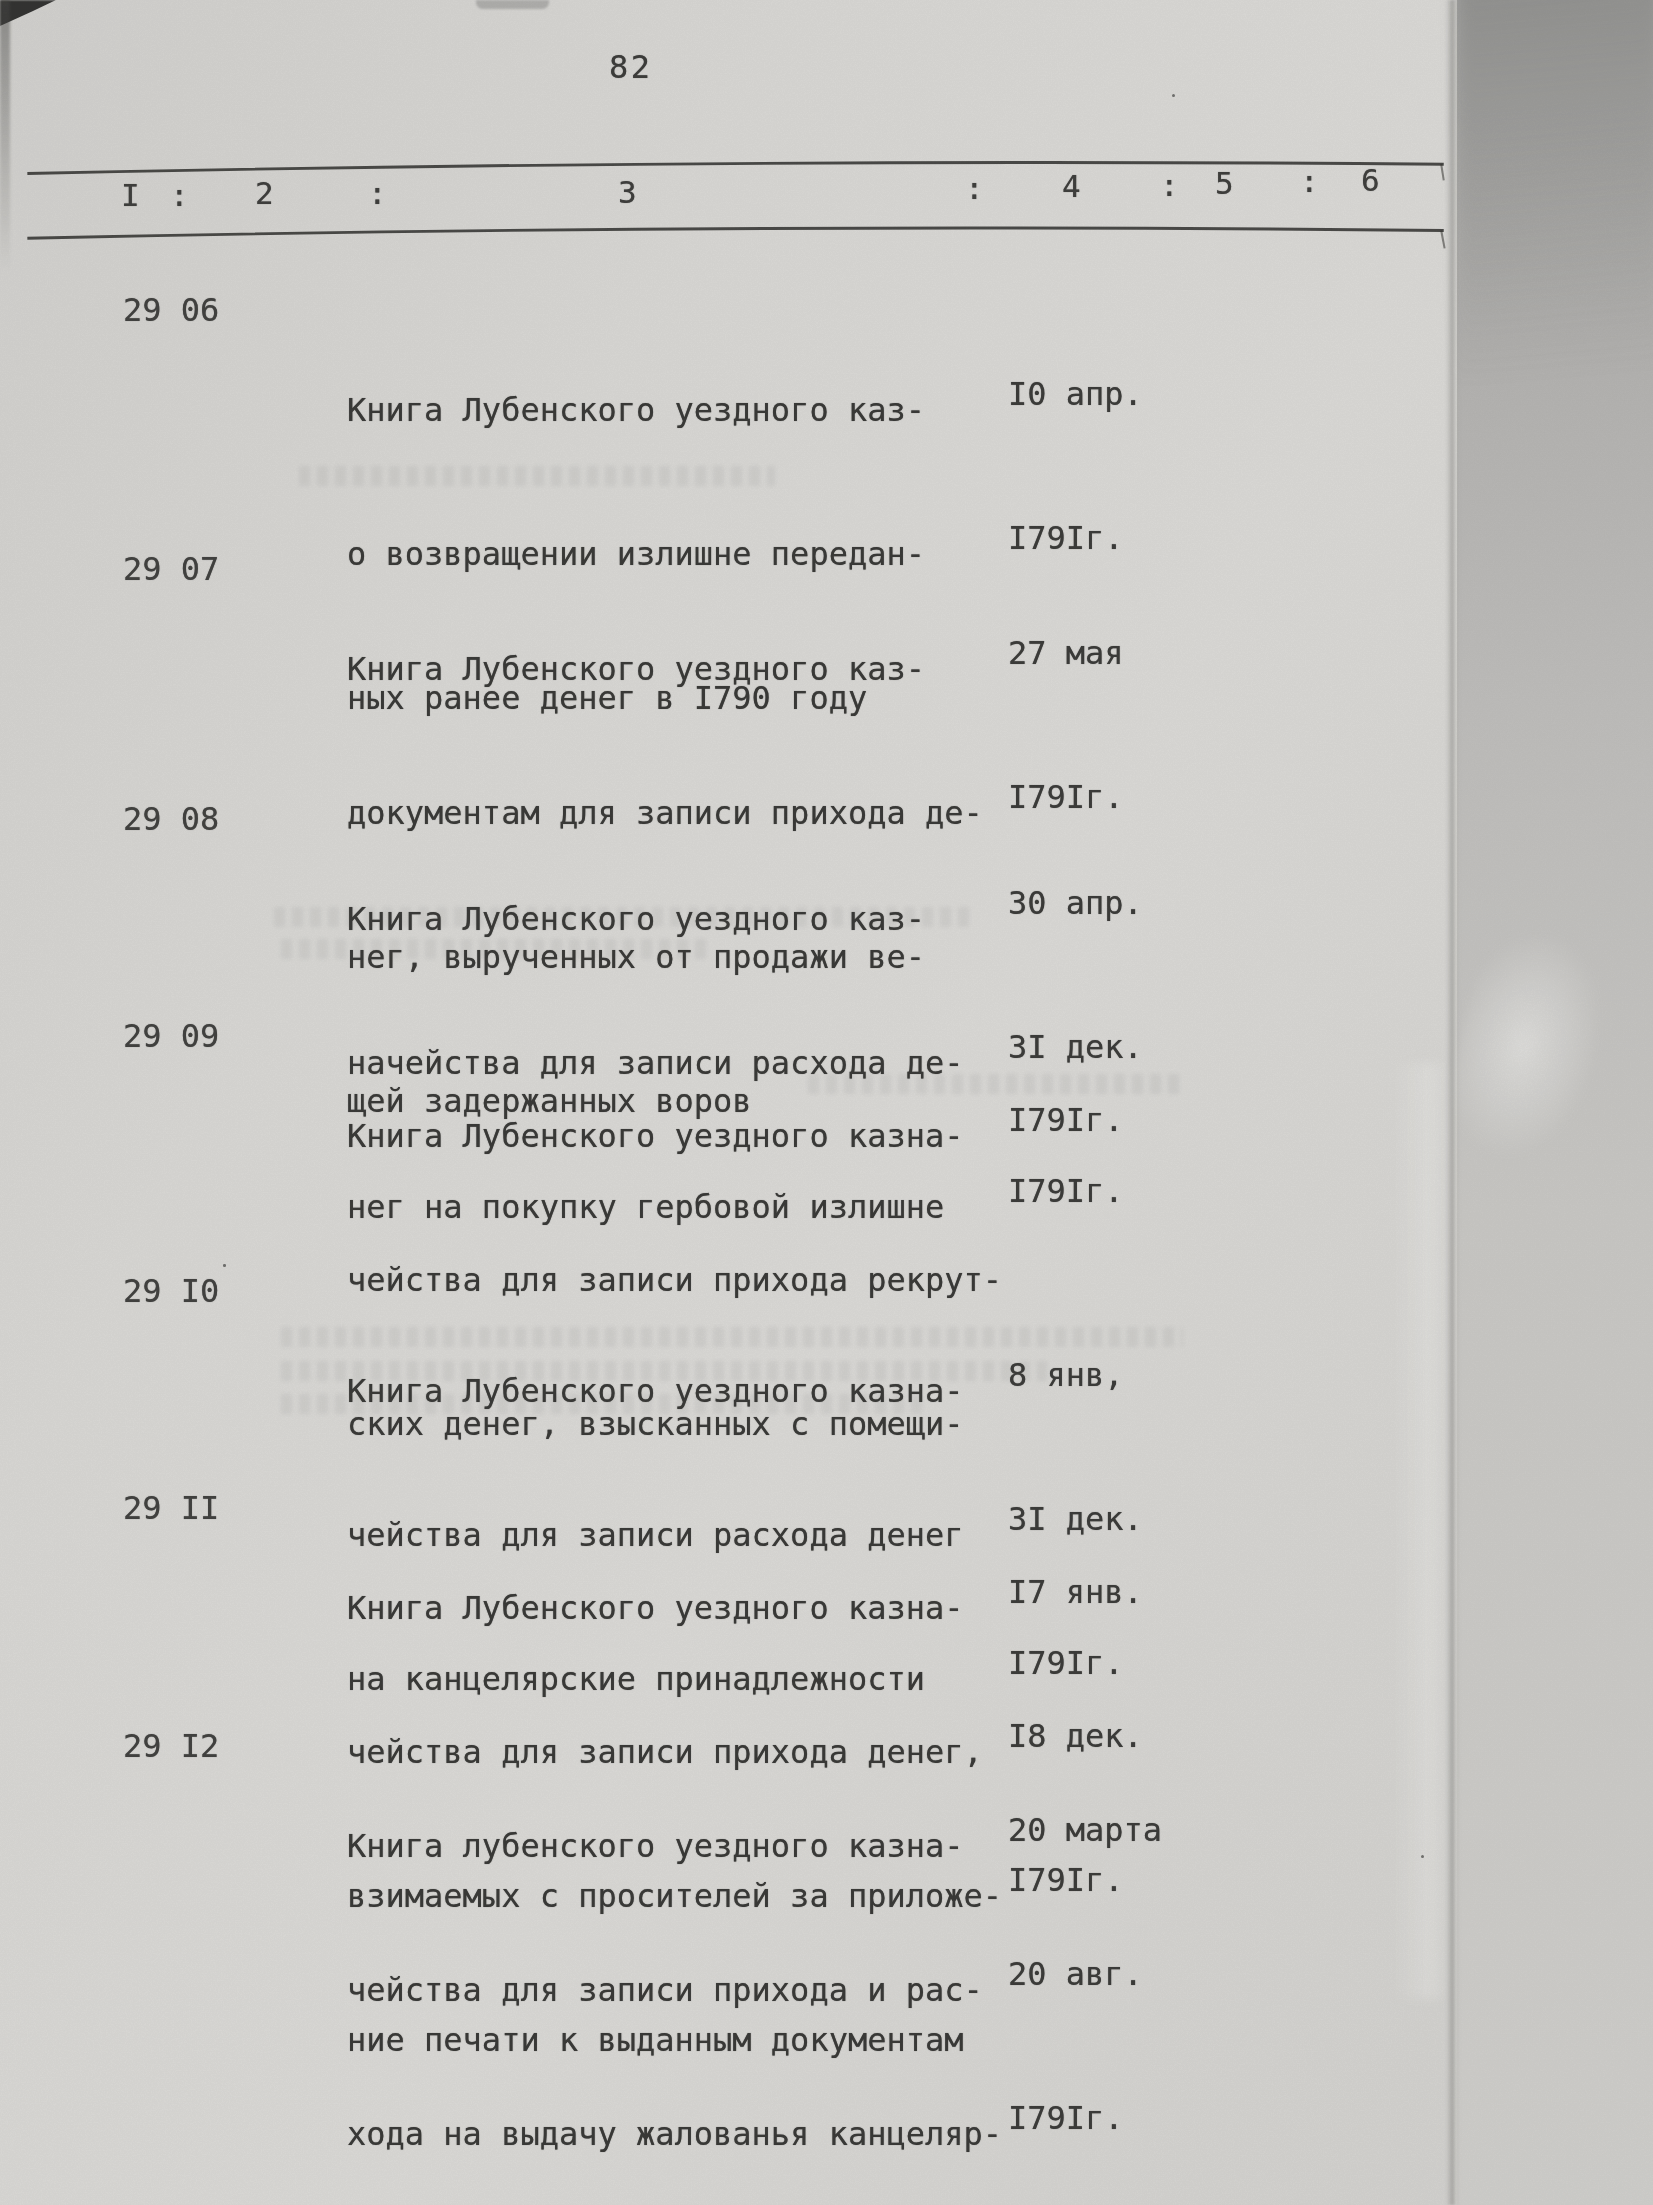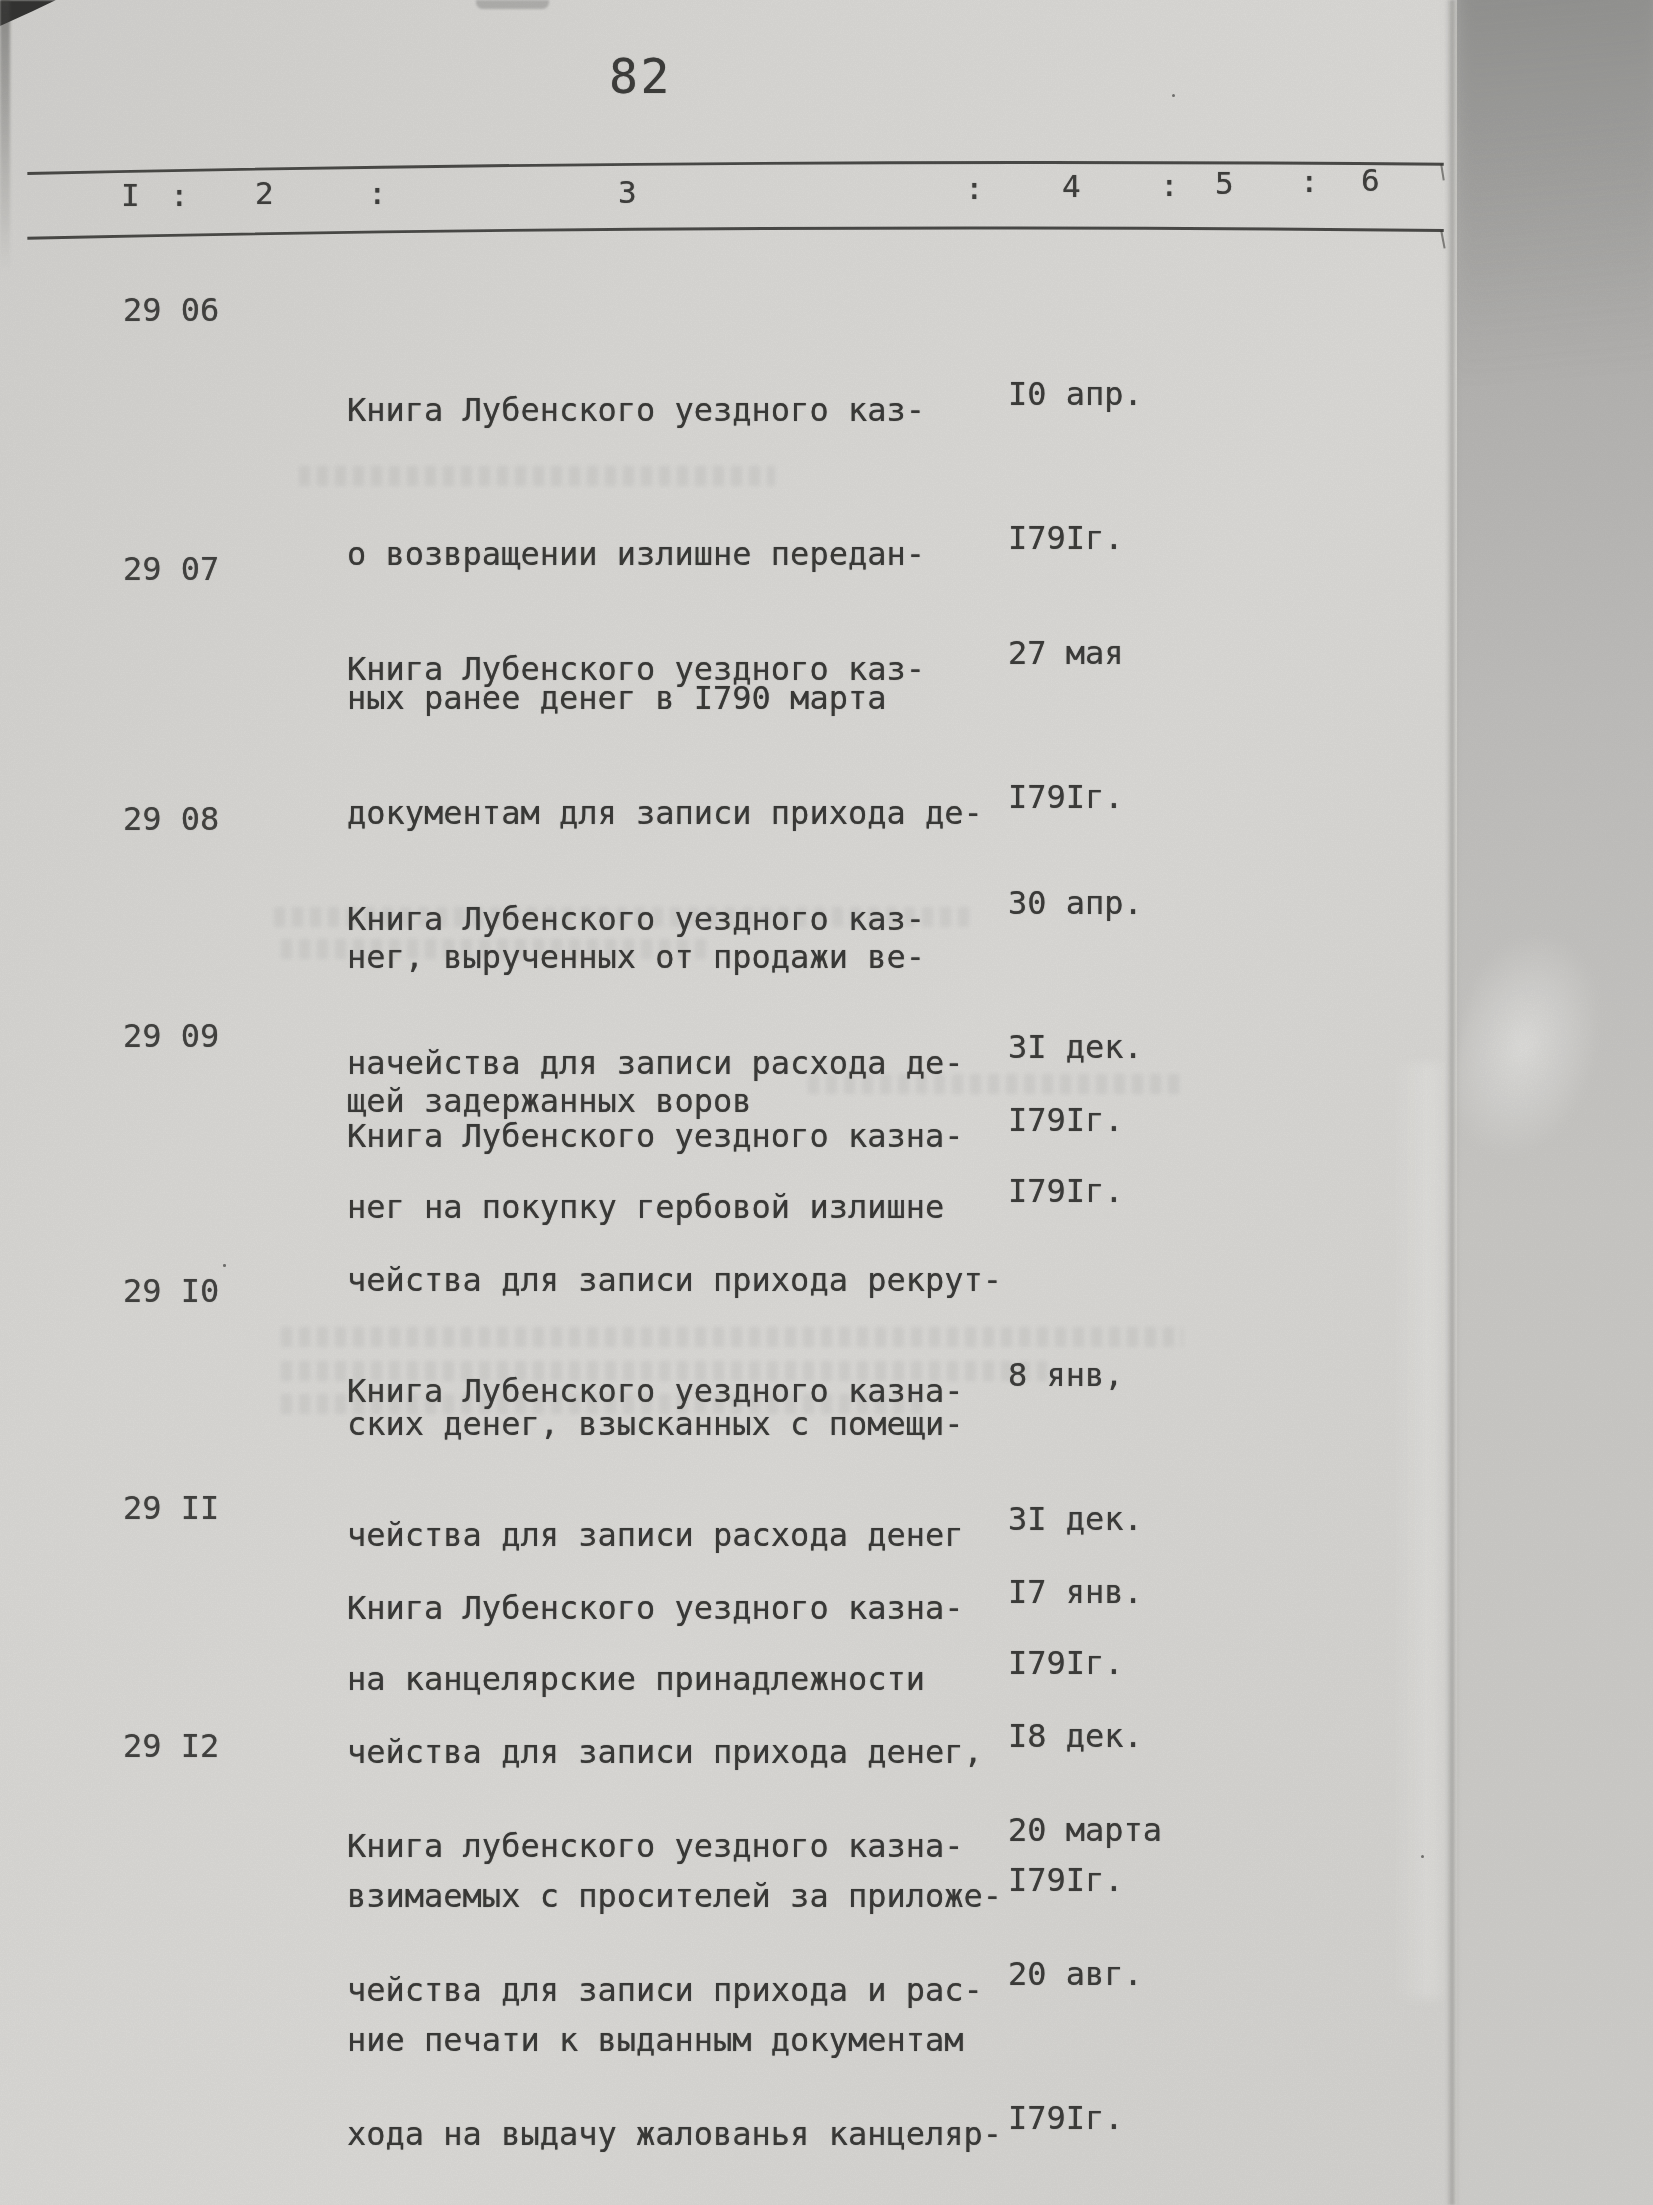--- a/index.html
+++ b/index.html
@@ -51,21 +51,21 @@
   .speck{position:absolute;border-radius:50%;background:#6f6f6d;}
   .smudge{
     position:absolute;height:20.4px;filter:blur(2px);opacity:.07;
     background:repeating-linear-gradient(90deg,#4a4a48 0 11px,transparent 11px 18px);
   }
   
   .rules{position:absolute;left:0;top:0;}
   .header-cell{position:absolute;font-size:31px;color:#3e3e3c;text-shadow:0 0 0.9px rgba(50,50,48,.7);}
   
   .page-number{
-    position:absolute;left:609px;top:48px;font-size:48px;letter-spacing:2.6px;
+    position:absolute;left:609px;top:48px;font-size:32px;letter-spacing:2.6px;
     color:#3c3c3a;text-shadow:0 0 0.9px rgba(50,50,48,.7);
   }
   .entry{position:absolute;left:0;width:1654px;font-size:32px;line-height:48px;}
   .entry .num{position:absolute;left:123px;top:12px;letter-spacing:0;white-space:pre;color:#41413f;text-shadow:0 0 0.9px rgba(55,55,53,.65);text-align:center;}
   .entry .desc{position:absolute;left:347px;top:16px;white-space:pre;color:#39393७;color:#393937;text-shadow:0 0 0.9px rgba(48,48,46,.7);}
   .entry .dates{position:absolute;left:1008px;top:0;white-space:pre;color:#3b3b39;text-shadow:0 0 0.9px rgba(48,48,46,.7);}
   .noise{position:absolute;left:0;top:0;pointer-events:none;mix-blend-mode:multiply;opacity:.85;}
 </style>
 </head>
 <body>
@@ -113,21 +113,21 @@
     <span class="header-cell" style="left:1215px;top:165px;">5</span>
     <span class="header-cell" style="left:1300px;top:163px;">:</span>
     <span class="header-cell" style="left:1361px;top:162px;">6</span>
   </div>
 
   <div class="entry" style="top:274px;">
     <div class="num">29 06</div>
     <div class="desc">
       <div>Книга Лубенского уездного каз-</div>
       <div>о возвращении излишне передан-</div>
-      <div>ных ранее денег в I790 марта</div>
+      <div>ных ранее денег в I790 году</div>
     </div>
     <div class="dates">
       <div>I0 апр.</div>
       <div>I79Iг.</div>
     </div>
   </div>
 
   <div class="entry" style="top:533px;">
     <div class="num">29 07</div>
     <div class="desc">

